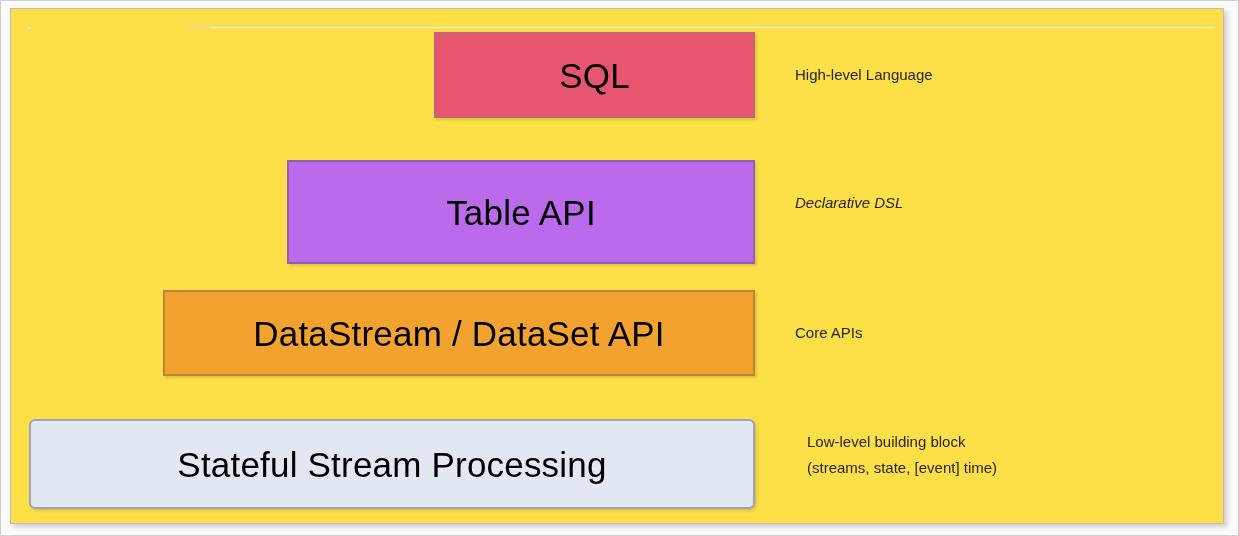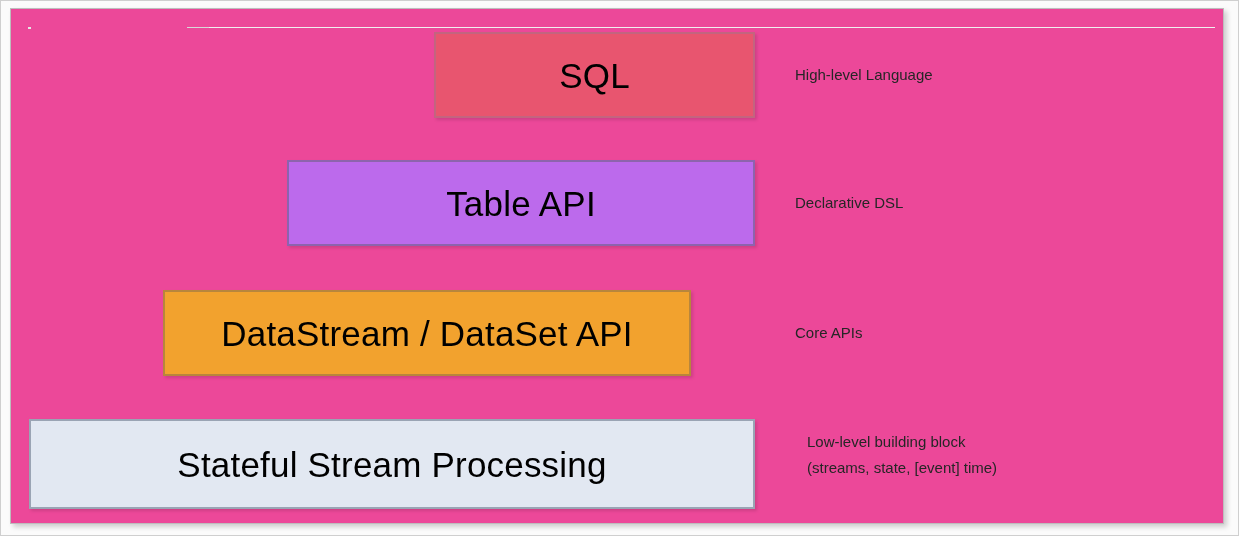--- a/index.html
+++ b/index.html
@@ -27,21 +27,21 @@
     background: #fbfbfb;
   }
   #slide-frame-inner {
     position: absolute;
     left: 9px;
     top: 7px;
     width: 1214px;
     height: 516px;
     box-sizing: border-box;
     border: 1px solid #bdbdbd;
-    background: #ec4899;
+    background: #fde047;
     box-shadow: 3px 3px 5px rgba(0,0,0,0.18);
   }
 
   
   #top-rule {
     position: absolute;
     left: 176px;
     top: 18px;
     width: 1028px;
     height: 1px;
@@ -86,28 +86,28 @@
     top: 23px;
     width: 321px;
     height: 86px;
     background: #e8556f;
     border-color: #c3647f;
   }
   #layer-table {
     left: 276px;
     top: 151px;
     width: 468px;
-    height: 86px;
+    height: 104px;
     background: #bc6aec;
     border-color: #8d63ad;
   }
   #layer-datastream {
     left: 152px;
     top: 281px;
-    width: 528px;
+    width: 592px;
     height: 86px;
     background: #f2a22e;
     border-color: #b8863c;
   }
   #layer-stateful {
     left: 18px;
     top: 410px;
     width: 726px;
     height: 90px;
     background: #e2e8f2;
@@ -116,21 +116,21 @@
 
   
   .annotation {
     position: absolute;
     color: #262626;
     font-size: 15px;
     line-height: 26px;
     white-space: pre-line;
   }
   #note-sql        { left: 784px; top: 53px; }
-  #note-table      { left: 784px; top: 181px; }
+  #note-table      { left: 784px; top: 181px; font-style: italic; }
   #note-datastream { left: 784px; top: 311px; }
   #note-stateful   { left: 784px; top: 420px; margin-left: 12px; }
 </style>
 </head>
 <body>
 
 <div id="slide-frame">
   <div id="slide-frame-inner">
 
     <div id="corner-tick"></div>
@@ -145,20 +145,20 @@
     <div class="layer-box" id="layer-table" style="background: rgb(188, 106, 236); border-color: rgb(141, 99, 173);">
       <span class="layer-box-label">Table API</span>
     </div>
     <div class="annotation" id="note-table">Declarative DSL</div>
 
     <div class="layer-box" id="layer-datastream" style="background: rgb(242, 162, 46); border-color: rgb(184, 134, 60);">
       <span class="layer-box-label">DataStream / DataSet API</span>
     </div>
     <div class="annotation" id="note-datastream">Core APIs</div>
 
-    <div class="layer-box" id="layer-stateful" style="background: rgb(226, 232, 242); border-color: rgb(154, 164, 180);">
+    <div class="layer-box" id="layer-stateful" style="background: rgb(226, 232, 242); border-color: rgb(154, 164, 180); border-radius: 6px;">
       <span class="layer-box-label">Stateful Stream Processing</span>
     </div>
     <div class="annotation" id="note-stateful">Low-level building block
 (streams, state, [event] time)</div>
 
   </div>
 </div>
 
 </body></html>

